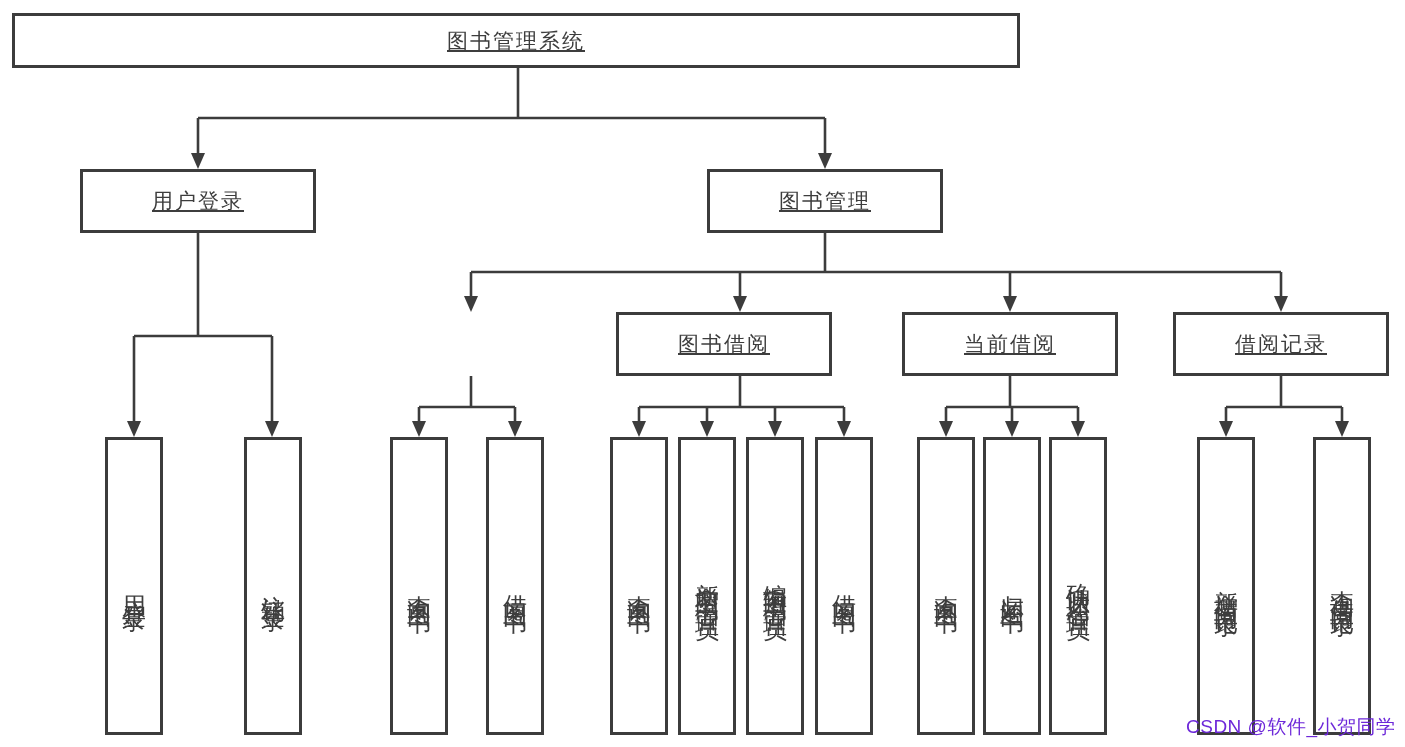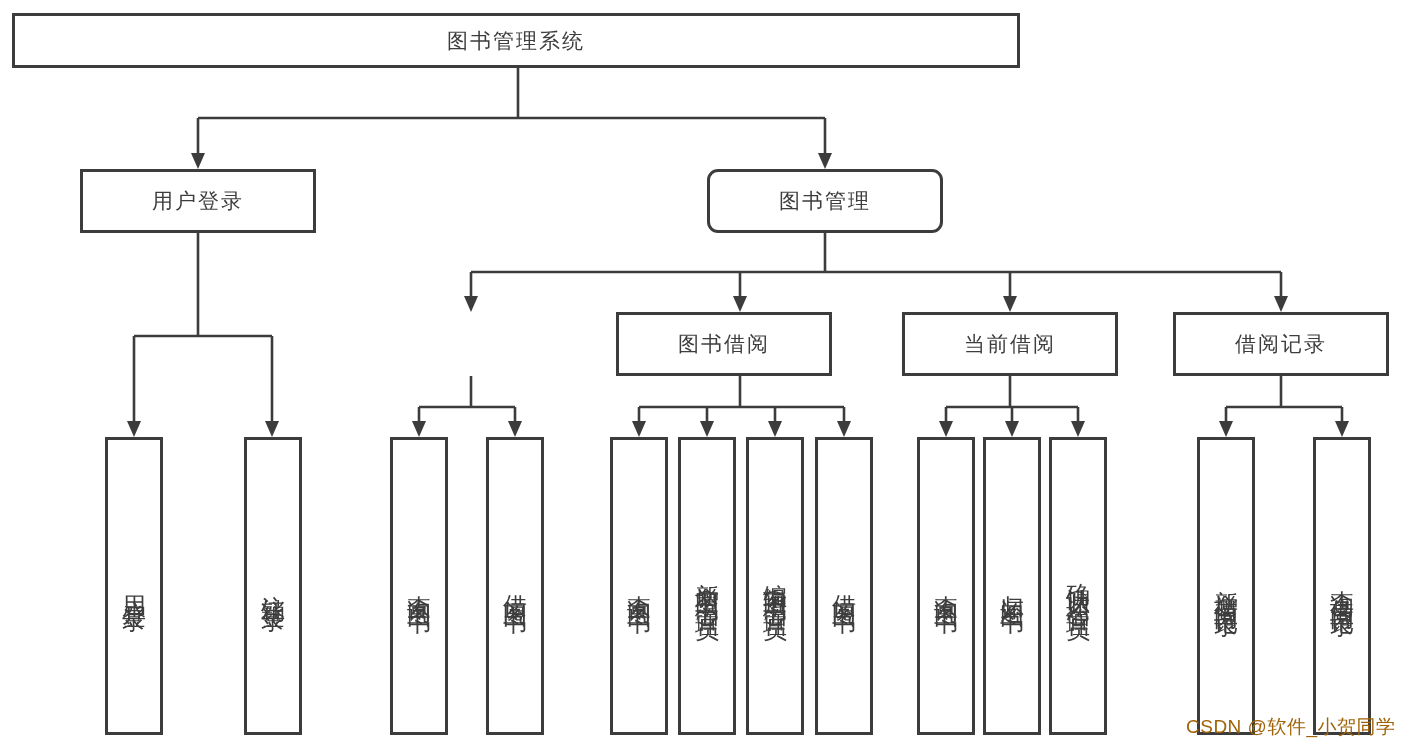--- a/index.html
+++ b/index.html
@@ -5,32 +5,32 @@
   html,body{margin:0;padding:0;background:#ffffff;}
   #stage{
     position:relative;width:1405px;height:747px;background:#ffffff;overflow:hidden;
     font-family:"Liberation Sans","DejaVu Sans",sans-serif;color:#3d3d3d;
   }
   #connectors{position:absolute;left:0;top:0;width:1405px;height:747px;z-index:1;}
   .node{
     position:absolute;box-sizing:border-box;border:3px solid #3c3c3c;background:#ffffff;
     display:flex;align-items:center;justify-content:center;z-index:2;
   }
-  .h-node{font-size:21px;letter-spacing:2px;white-space:nowrap;}
+  .h-node{font-size:21px;letter-spacing:2px;white-space:nowrap;text-decoration:underline;}
   .root{width:1008px;left:12px;top:13px;height:55px;}
   .lvl2{width:236px;height:64px;top:169px;}
   .lvl3{width:216px;height:64px;top:312px;}
   .leaf{width:58px;height:298px;top:437px;}
   .v-text{
     writing-mode:vertical-rl;text-orientation:mixed;
     font-size:24px;letter-spacing:5px;line-height:1;
   }
   .watermark{
     position:absolute;left:1186px;top:714px;z-index:3;
-    font-size:19px;letter-spacing:0.5px;color:#a16207;white-space:nowrap;
+    font-size:19px;letter-spacing:0.5px;color:#6d28d9;white-space:nowrap;
   }
 </style>
 </head>
 <body>
 
 <div id="stage">
 
   <svg id="connectors" viewBox="0 0 1405 747" xmlns="http://www.w3.org/2000/svg">
     <g stroke="#3c3c3c" stroke-width="2.6" fill="none">
 
@@ -104,21 +104,21 @@
     </g>
   </svg>
 
   <div class="node h-node root">
     <span>图书管理系统</span>
   </div>
 
   <div class="node h-node lvl2" style="left:80px;">
     <span>用户登录</span>
   </div>
-  <div class="node h-node lvl2" style="left:707px;border-radius:11px;">
+  <div class="node h-node lvl2" style="left:707px;">
     <span>图书管理</span>
   </div>
 
   <div class="node h-node lvl3" style="left:616px;">
     <span>图书借阅</span>
   </div>
   <div class="node h-node lvl3" style="left:1173px;">
     <span>借阅记录</span>
   </div>
   <div class="node h-node lvl3" style="left:902px;">

